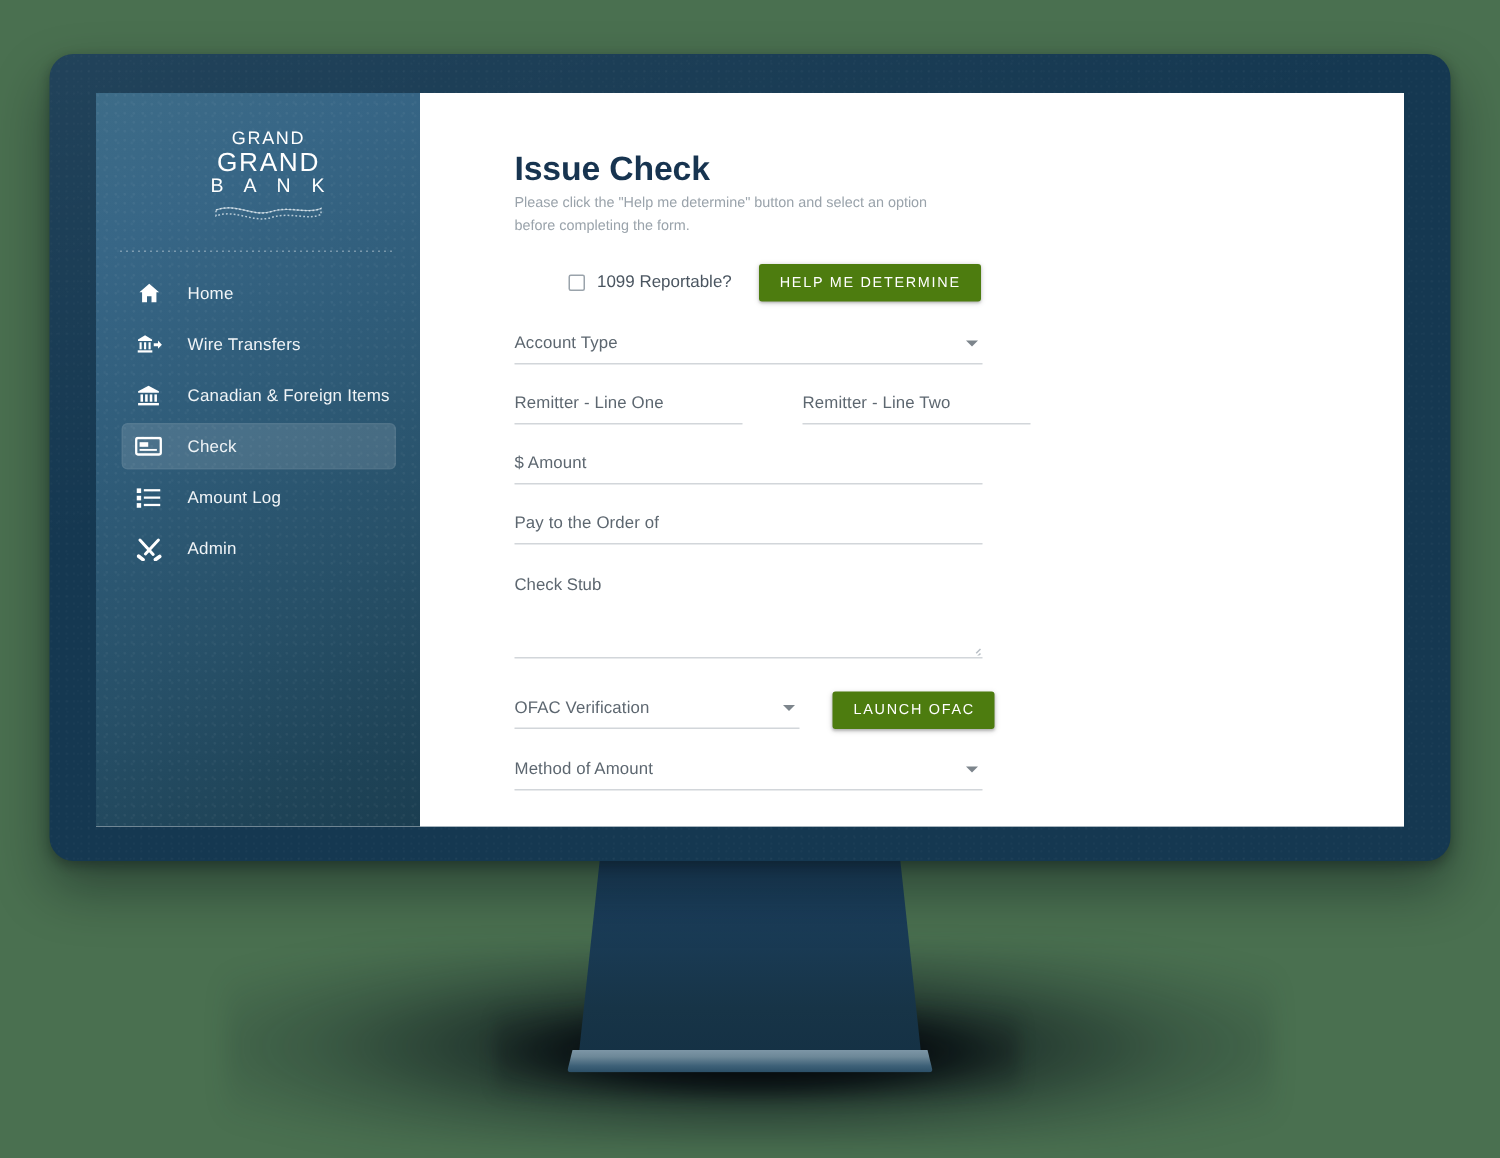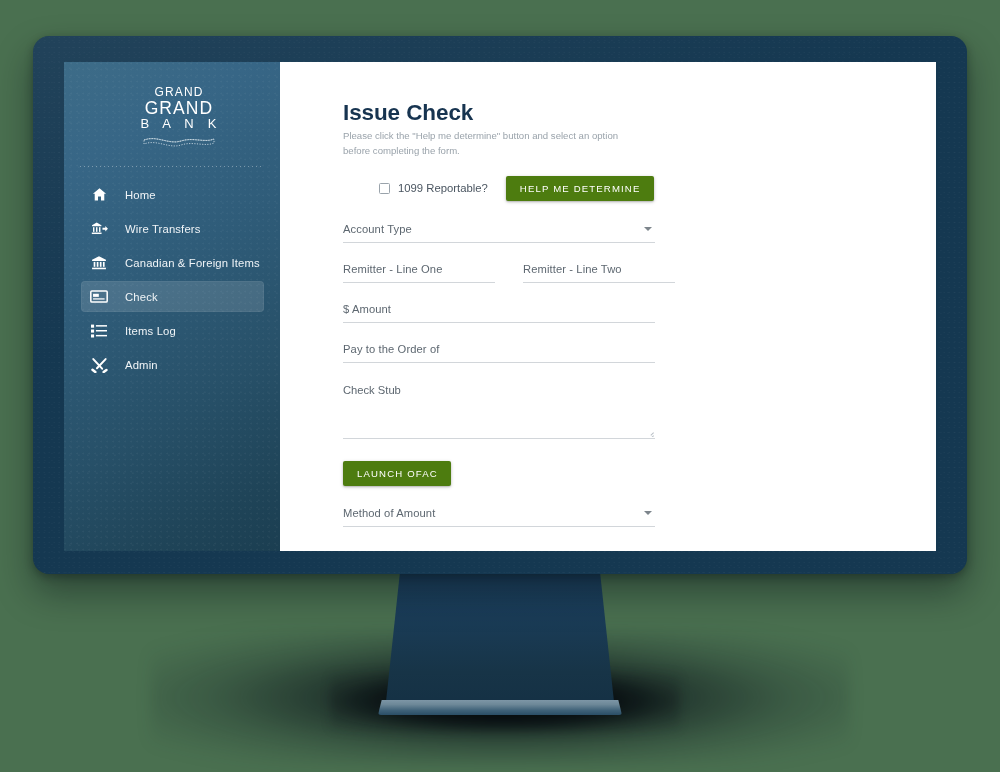--- a/index.html
+++ b/index.html
@@ -291,21 +291,21 @@
     right: 3px;
     top: 4px;
     width: 0; height: 0;
     border-left: 4px solid transparent;
     border-right: 4px solid transparent;
     border-top: 4px solid #7d858c;
   }
   .field-w-full { width: 312px; }
   .field-row {
     display: flex;
-    gap: 28px;
+    gap: 40px;
     margin-bottom: 20px;
   }
   .field-half { width: 152px; position: relative; }
   .field-half .field-line { background: #d2d6da; }
 
   .textarea-field {
     width: 312px;
     margin-bottom: 22px;
     position: relative;
   }
@@ -431,21 +431,21 @@
           <span class="nav-icon">
             <svg width="16" height="14" viewBox="0 0 16 14" fill="#ffffff">
               <rect x="0" y="0.6" width="3.1" height="3.1"></rect>
               <rect x="0" y="5.5" width="3.1" height="3.1"></rect>
               <rect x="0" y="10.4" width="3.1" height="3.1"></rect>
               <rect x="4.9" y="1.1" width="11.1" height="1.5"></rect>
               <rect x="4.9" y="6.0" width="11.1" height="1.5"></rect>
               <rect x="4.9" y="10.9" width="11.1" height="1.5"></rect>
             </svg>
           </span>
-          <span class="nav-label">Items Log</span>
+          <span class="nav-label">Amount Log</span>
         </div>
         <div class="nav-spacer"></div>
 
         <div class="nav-item">
           <span class="nav-icon">
             <svg width="17" height="16" viewBox="0 0 18 17" fill="none" stroke="#ffffff" stroke-width="2.1" stroke-linecap="round">
               <path d="M2.4 2.2 L11.8 12.4"></path>
               <path d="M15.5 2.2 L6.3 12.0"></path>
               <path d="M1.5 13.6 L4.6 16.0" stroke-width="2.6"></path>
               <path d="M16.4 13.8 L13.4 16.0" stroke-width="2.6"></path>
@@ -502,20 +502,25 @@
         <div class="textarea-box">
           <div class="textarea-label">Check Stub</div>
         </div>
         <span class="resize-handle">
             <i></i>
             <i></i>
           </span>
       </div>
 
       <div class="ofac-row">
+        <div class="ofac-select">
+          <div class="field-label">OFAC Verification</div>
+          <div class="field-caret"></div>
+          <div class="field-line"></div>
+        </div>
         <button class="btn">LAUNCH OFAC</button>
       </div>
 
       <div class="bottom-field">
         <div class="field-label">Method of Amount</div>
         <div class="field-caret"></div>
         <div class="field-line"></div>
       </div>
 
     </main>

